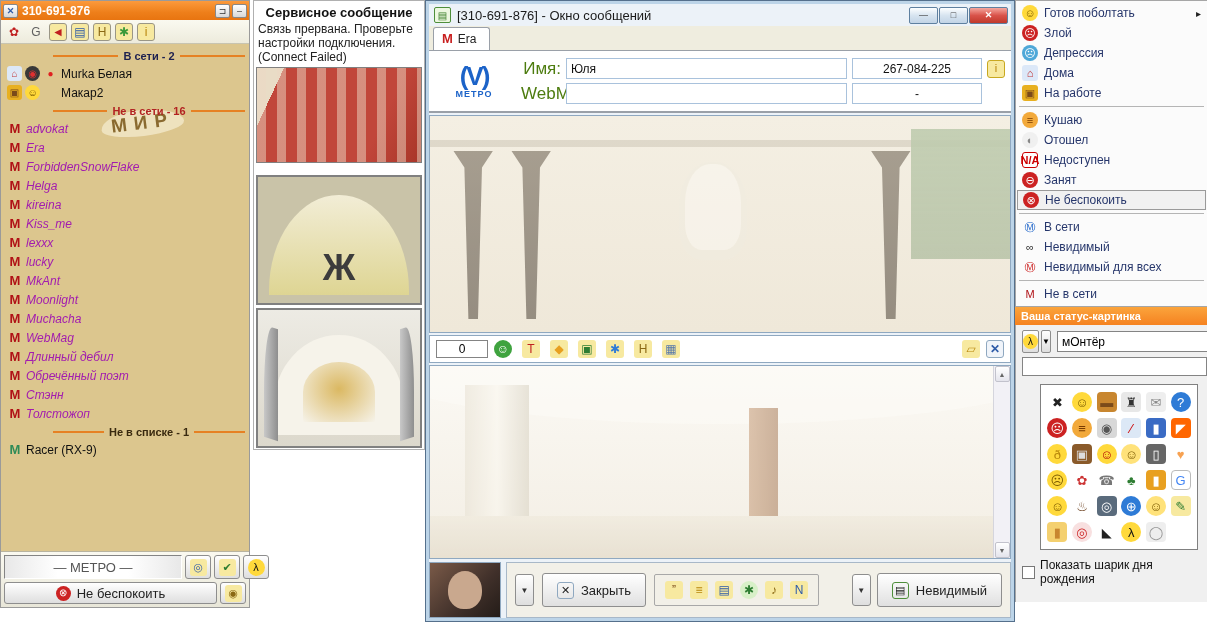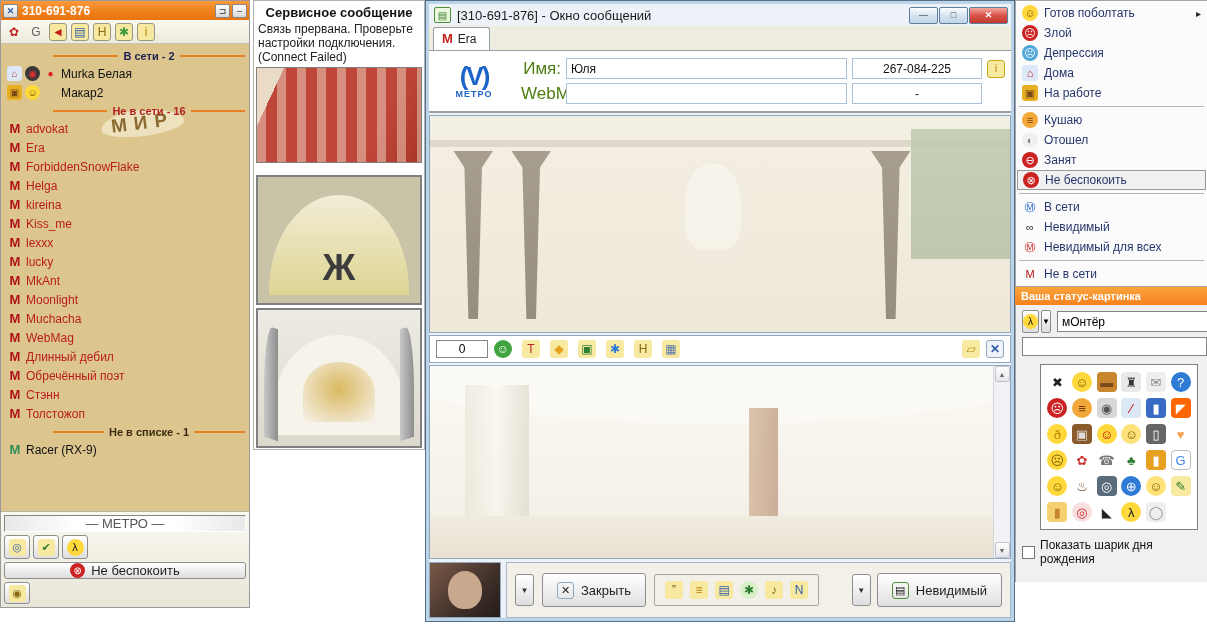--- a/index.html
+++ b/index.html
@@ -37,25 +37,25 @@
      background-color:#DCC68E; }
   .banner { position:absolute; left:100px; top:66px; transform:rotate(-7deg); color:#8A6A30; font-weight:bold;
             font-size:19px; letter-spacing:7px; background:rgba(243,233,203,.8); padding:2px 10px;
             border-radius:45% 55% 50% 50%/60% 60% 40% 40%; }
   .hdr { position:relative; display:flex; align-items:center; gap:5px; font-weight:bold; font-size:11px;
          height:17px; padding:0 4px;margin-left:48px; }
   .hdr .line { flex:1; height:2px; background:rgba(232,116,16,.85); }
   .hdr-online span.t { color:#1d2050; } .hdr-off span.t { color:#B22222; } .hdr-nl span.t { color:#3a2a10; }
   .contact { position:relative; display:flex; align-items:center; gap:3px; height:19px; padding:0 6px; }
   .cname { font-size:12px; color:#111; }
-  .cname.off { color:#b91c1c; }
+  .cname.off { color:#a21caf;font-style:italic; }
   .m-icon { width:16px; text-align:center; font-weight:bold; font-size:13px; color:#B01116; flex:none; }
   .m-icon.racer { color:#2E8B57; }
   .sb-bottom { border-top:1px solid #b8b4a0; background:linear-gradient(#FAF9F0,#E8E6D8); padding:3px; }
-  .sb-row { display:flex; gap:3px; margin-bottom:3px;flex-direction:column; }
+  .sb-row { display:flex; gap:3px; margin-bottom:3px; }
   .status-input { flex:1; height:24px; border:1px solid #848484; border-right-color:#fff; border-bottom-color:#fff;
                   background:linear-gradient(90deg,#e8e8e8,#fff 30%,#fff 70%,#e8e8e8); text-align:center;
                   color:#555; font-size:13px; font-family:"Liberation Sans",sans-serif; }
   .sq-btn { width:26px; height:24px; background:linear-gradient(#fff,#dedede); border:1px solid #8e8e8e;
             border-radius:3px; display:flex; align-items:center; justify-content:center; }
   .sq-btn .icon { width:17px; height:17px; font-size:11px; }
   .dnd-btn { flex:1; height:22px; background:linear-gradient(#fff,#dedede); border:1px solid #8e8e8e;
              border-radius:3px; display:flex; align-items:center; justify-content:center; gap:6px;
              font-size:13px; color:#222; }
   .sb-row .sq-btn.small { height:22px; }
@@ -546,20 +546,25 @@
           <span>Кушаю</span>
           <span class="arrow"></span>
         </div>
 
         <div class="menu-item">
           <span class="icon round" style="background: rgb(240, 240, 240); color: rgb(136, 136, 136);">◐</span>
           <span>Отошел</span>
           <span class="arrow"></span>
         </div>
 
+        <div class="menu-item">
+          <span class="icon na" style="color: rgb(204, 0, 0);">N/A</span>
+          <span>Недоступен</span>
+          <span class="arrow"></span>
+        </div>
 
         <div class="menu-item">
           <span class="icon round" style="background: rgb(204, 34, 34); color: rgb(255, 255, 255);">⊖</span>
           <span>Занят</span>
           <span class="arrow"></span>
         </div>
 
         <div class="menu-item selected">
           <span class="icon round" style="background: rgb(204, 34, 34); color: rgb(255, 255, 255);">⊗</span>
           <span>Не беспокоить</span>

